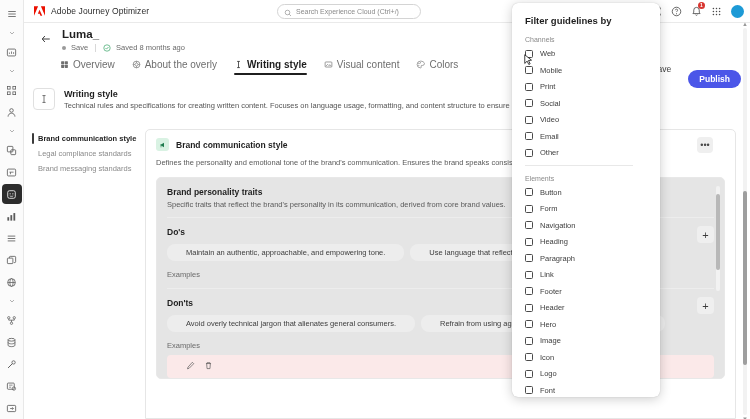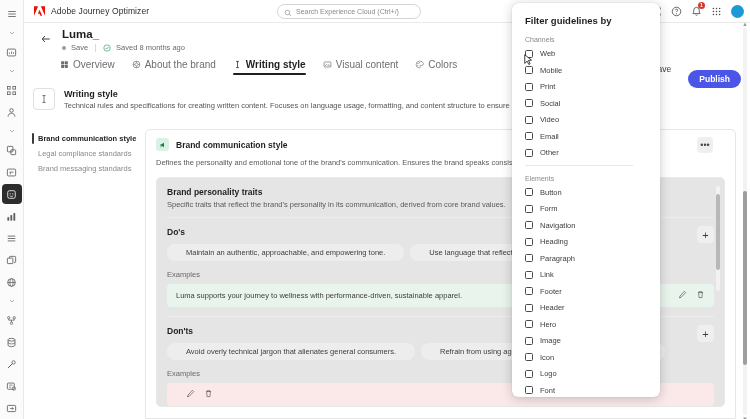--- a/index.html
+++ b/index.html
@@ -451,21 +451,21 @@
         <span class="tlabel">Overview</span>
       </div>
       <div class="tab">
         <span class="ticn">
           <svg width="9" height="9" viewBox="0 0 16 16">
               <circle cx="8" cy="8" r="6" stroke="currentColor" stroke-width="1.2" fill="none"></circle>
               <circle cx="8" cy="8" r="2.6" stroke="currentColor" stroke-width="1.1" fill="none"></circle>
               <path d="M8 2v3.4M8 10.6V14M2 8h3.4M10.6 8H14" stroke="currentColor" stroke-width="1"></path>
             </svg>
         </span>
-        <span class="tlabel">About the brand</span>
+        <span class="tlabel">About the overly</span>
       </div>
       <div class="tab active">
         <span class="ticn">
           <svg width="9" height="9" viewBox="0 0 16 16">
               <path d="M5.5 2.5h5M5.5 13.5h5M8 2.5v11" stroke="currentColor" stroke-width="1.3" fill="none"></path>
             </svg>
         </span>
         <span class="tlabel">Writing style</span>
       </div>
       <div class="tab">
@@ -555,35 +555,20 @@
       <div class="ic-rule"></div>
 
       <div class="blk">
         <div class="blk-title">Do's</div>
         <div class="plus-btn">+</div>
         <div class="pills">
           <div class="pill">Maintain an authentic, approachable, and empowering tone.</div>
           <div class="pill">Use language that reflects confidence, inclusivity, and positivity.</div>
         </div>
         <div class="ex-label">Examples</div>
-        <div class="ex-box good">
-          <span>Luma supports your journey to wellness with performance-driven, sustainable apparel.</span>
-          <span class="ex-actions">
-            <span>
-              <svg width="9" height="9" viewBox="0 0 16 16">
-                  <path d="M11.2 2.3l2.5 2.5L5.6 12.9 2.6 13.9l1-3z" stroke="currentColor" stroke-width="1.2" fill="none"></path>
-                </svg>
-            </span>
-            <span>
-              <svg width="9" height="9" viewBox="0 0 16 16">
-                  <path d="M3.5 4.5h9M5.5 4.5V3h5v1.5M4.7 4.5l.7 9h5.2l.7-9" stroke="currentColor" stroke-width="1.2" fill="none"></path>
-                </svg>
-            </span>
-          </span>
-        </div>
       </div>
 
       <div class="ic-rule" style="margin-top:9px"></div>
 
       <div class="blk">
         <div class="blk-title">Don'ts</div>
         <div class="plus-btn">+</div>
         <div class="pills">
           <div class="pill">Avoid overly technical jargon that alienates general consumers.</div>
           <div class="pill">Refrain from using aggressive or overly sales-driven language</div>

